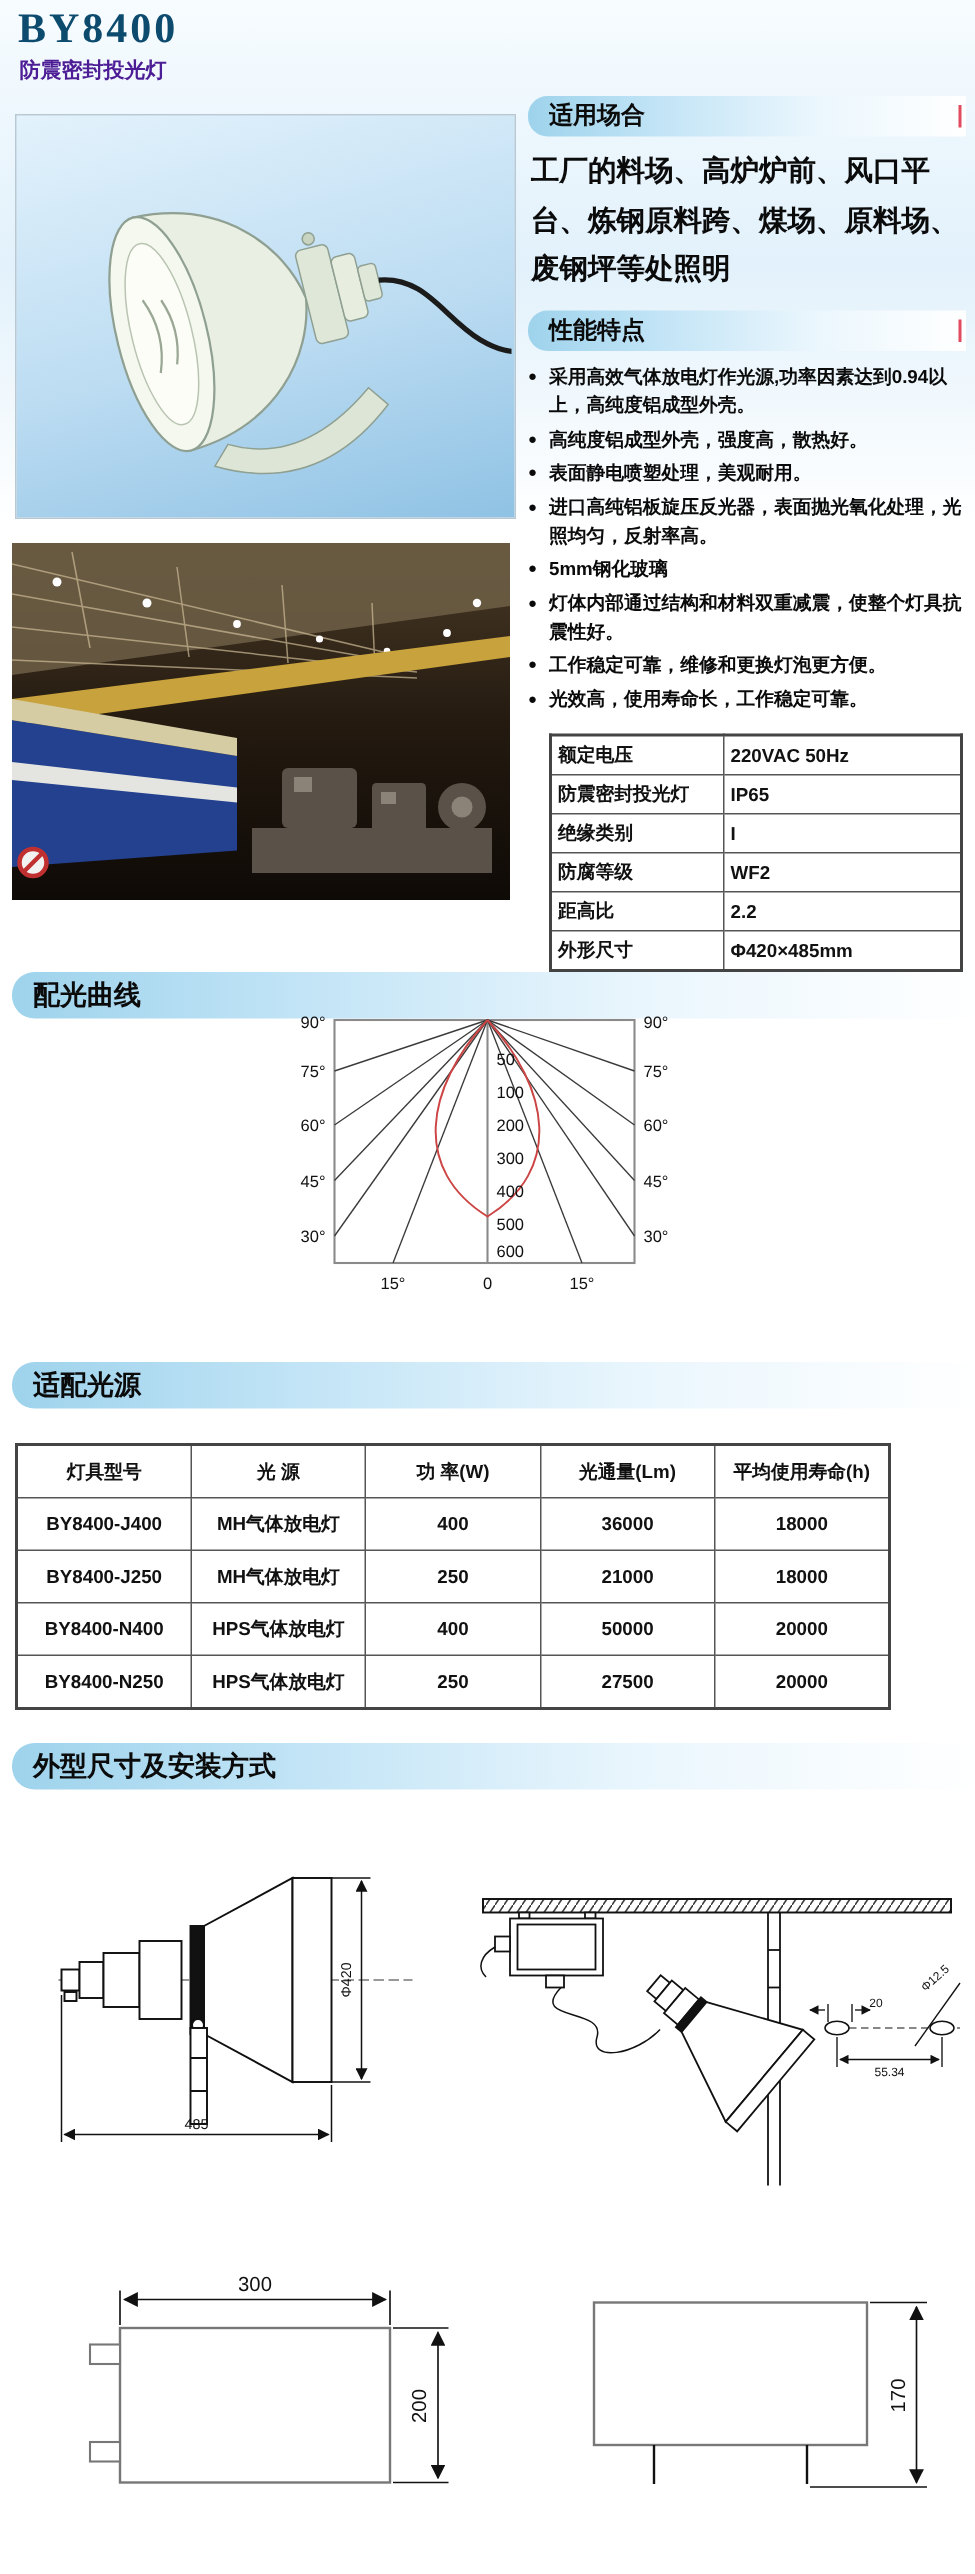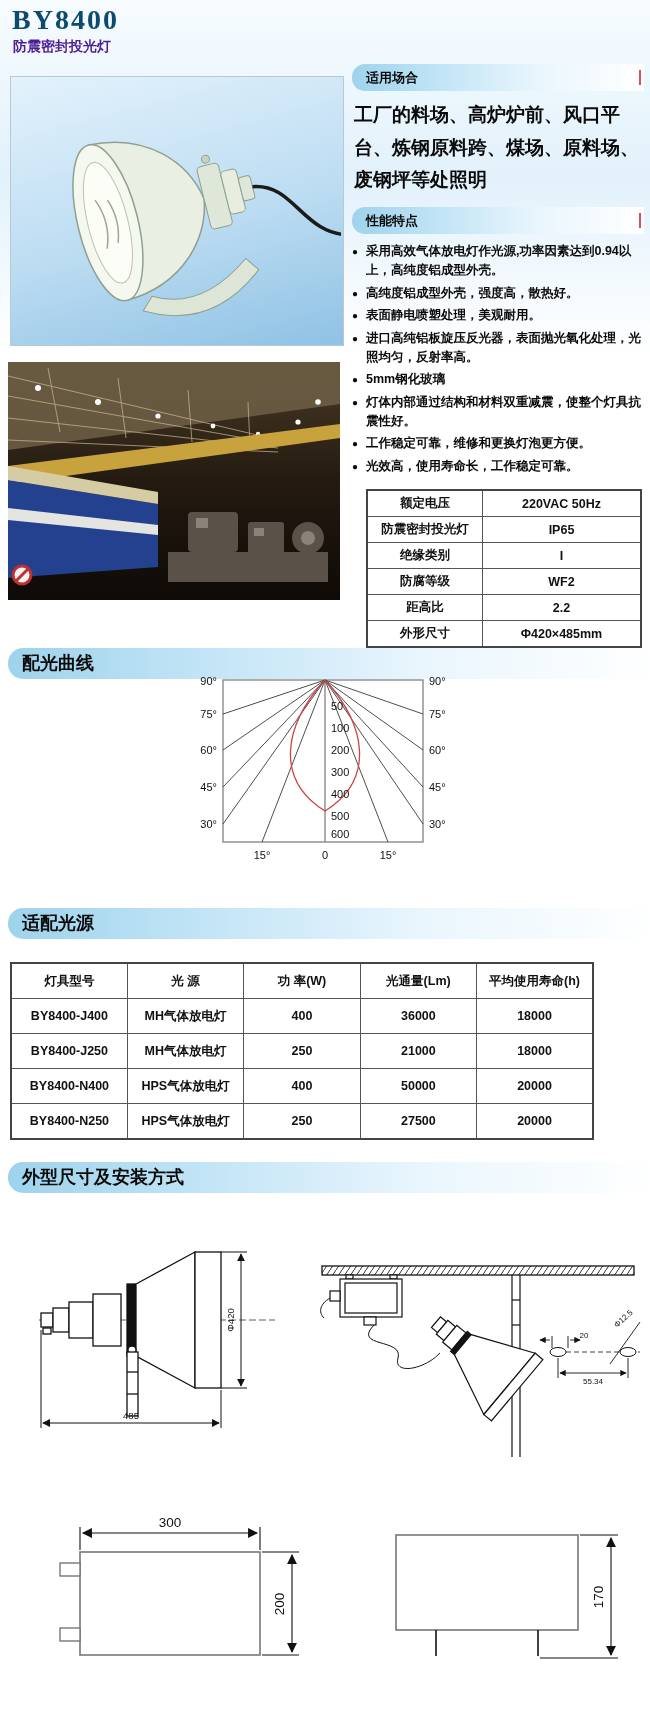--- a/index.html
+++ b/index.html
@@ -10,31 +10,31 @@
   .top-bg{position:absolute;left:0;top:0;width:650px;height:352px;
     background:linear-gradient(180deg,#f7fcff 0%,#e2f1fb 50%,#ffffff 100%);}
   .brand{position:absolute;left:12px;top:4px;font-family:"Liberation Serif","DejaVu Serif",serif;
     font-size:28px;font-weight:700;letter-spacing:2px;color:#0c4a6e;}
   .subtitle{position:absolute;left:13px;top:38px;font-size:14px;font-weight:700;color:#4c1d95;}
   .product-photo{position:absolute;left:10px;top:76px;width:332px;height:268px;
     border:1px solid #b9c9d4;background:linear-gradient(165deg,#e3f2fc 0%,#bcdcf2 55%,#8fc2e4 100%);}
   .factory-photo{position:absolute;left:8px;top:362px;width:332px;height:238px;background:#141009;}
   .right-col{position:absolute;left:352px;top:64px;width:292px;}
   .sec-hdr{position:relative;height:27px;line-height:27px;padding-left:14px;
-    font-size:13px;font-weight:700;color:#0b0b0b;
+    font-size:16px;font-weight:700;color:#0b0b0b;
     background:linear-gradient(90deg,#9ed3ec 0%,#c2e4f6 30%,#eaf6fd 65%,#ffffff 100%);
     border-radius:13px 0 0 13px;}
   .sec-hdr.big{height:31px;line-height:31px;font-size:18px;border-radius:15px 0 0 15px;}
   .red-tick{position:absolute;right:3px;top:6px;width:2px;height:15px;background:#e14a5f;}
   .app-text{margin:8px 2px 10px 2px;font-size:19px;font-weight:600;line-height:1.72;color:#0b0b0b;}
   ul.feat{list-style:none;margin:8px 0 12px 0;padding:0;}
   ul.feat li{display:flex;font-size:12.5px;font-weight:600;line-height:1.55;margin:3px 0;color:#0b0b0b;}
   ul.feat .dot{flex:0 0 14px;width:14px;font-size:10px;padding-top:2px;}
   table.tech{border-collapse:collapse;width:276px;margin:13px 0 0 14px;border:2px solid #444;}
-  table.tech td{border:1.3px solid #555;height:25px;text-align:center;
+  table.tech td{border:1.3px solid #555;height:25px;text-align:left;
     font-size:12.5px;font-weight:600;padding:0 4px;}
   table.tech td.k{width:106px;}
   .hdr-curve{position:absolute;left:8px;top:648px;width:634px;}
   .curve-wrap{position:absolute;left:165px;top:668px;width:320px;height:215px;}
   .hdr-src{position:absolute;left:8px;top:908px;width:634px;}
   .src-wrap{position:absolute;left:10px;top:962px;width:584px;}
   table.src{border-collapse:collapse;width:100%;border:2px solid #444;table-layout:fixed;}
   table.src th,table.src td{border:1.5px solid #555;height:34px;text-align:center;
     font-size:12.5px;font-weight:600;padding:0 2px;}
   table.src th{font-weight:700;}

